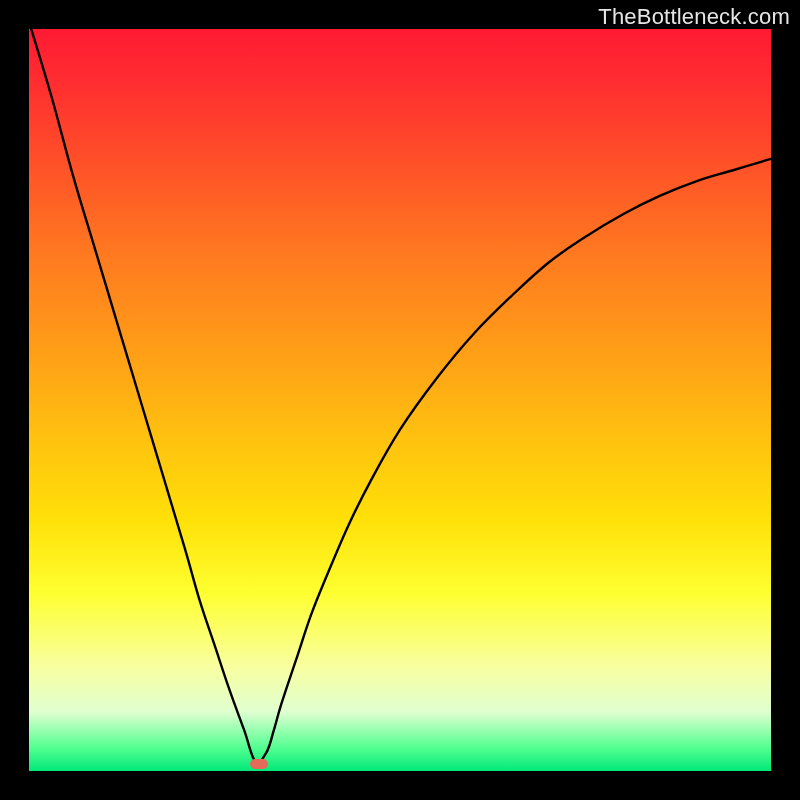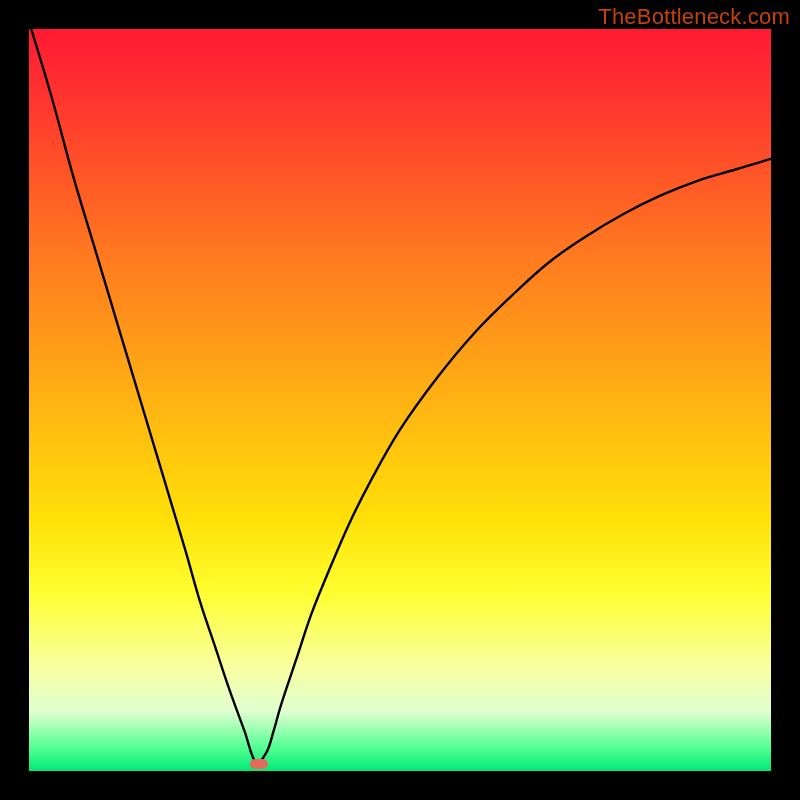--- a/index.html
+++ b/index.html
@@ -29,21 +29,21 @@
       #f8ffa0 86%,
       #e0ffd0 92%,
       #50ff90 97%,
       #00e878 100%
     );
   }
   .watermark {
     position: absolute;
     top: 4px;
     right: 10px;
-    color: #c2410c;
+    color: #e5e5e5;
     font-size: 22px;
     font-weight: 500;
     letter-spacing: 0.2px;
   }
   svg.curve {
     position: absolute;
     left: 0;
     top: 0;
     width: 742px;
     height: 742px;

